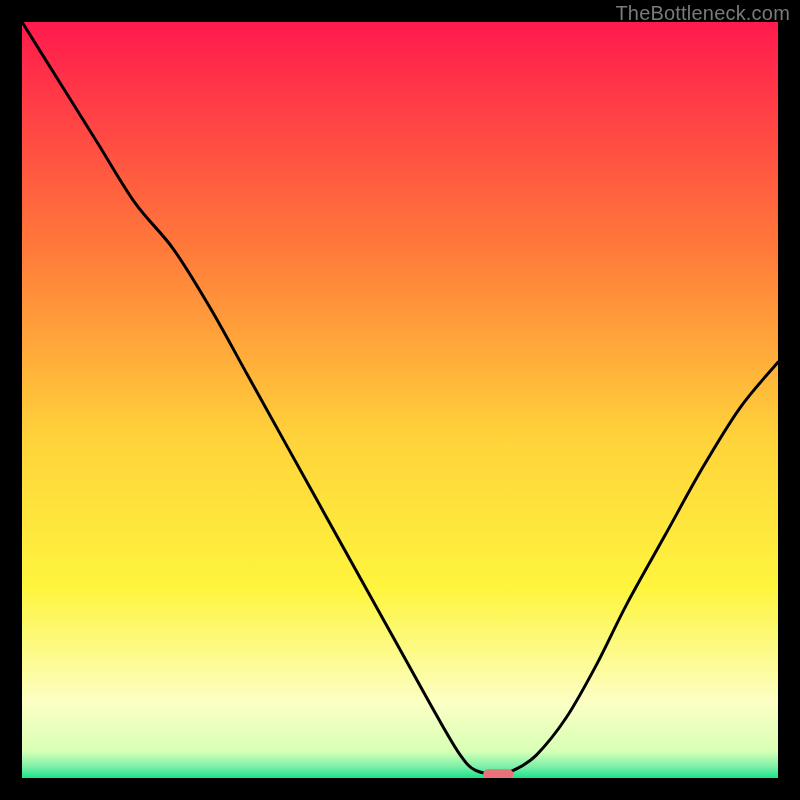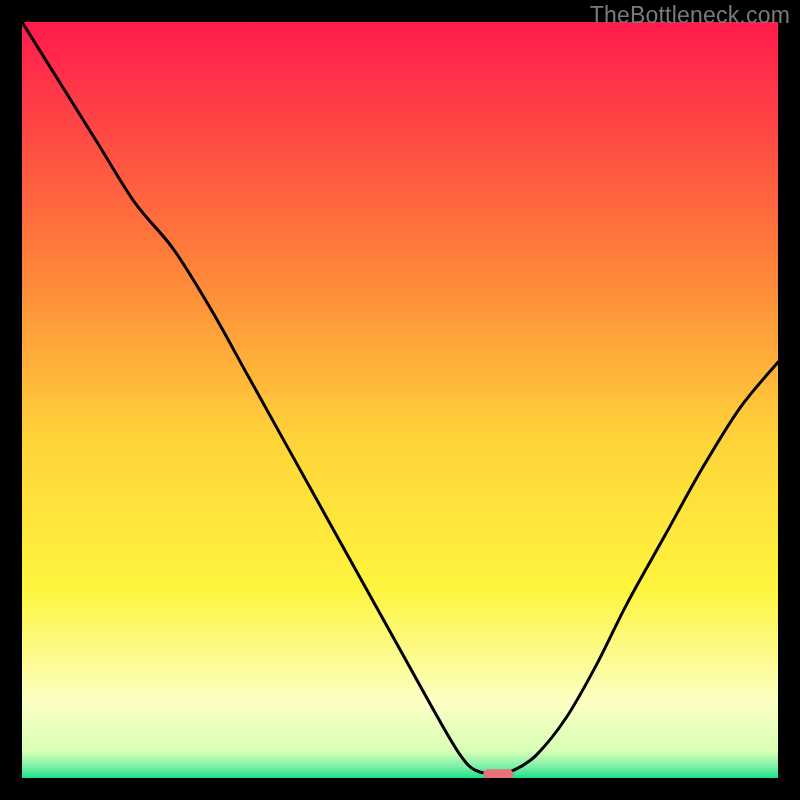--- a/index.html
+++ b/index.html
@@ -31,21 +31,21 @@
   }
   .curve {
     position: absolute;
     inset: 0;
   }
   .watermark {
     position: absolute;
     top: 2px;
     right: 10px;
     font-family: Arial, Helvetica, sans-serif;
-    font-size: 23px;
+    font-size: 20px;
     color: #7a7a7a;
     font-weight: 500;
     letter-spacing: 0.2px;
   }
 </style>
 </head>
 <body>
 
 <div class="frame">
 

